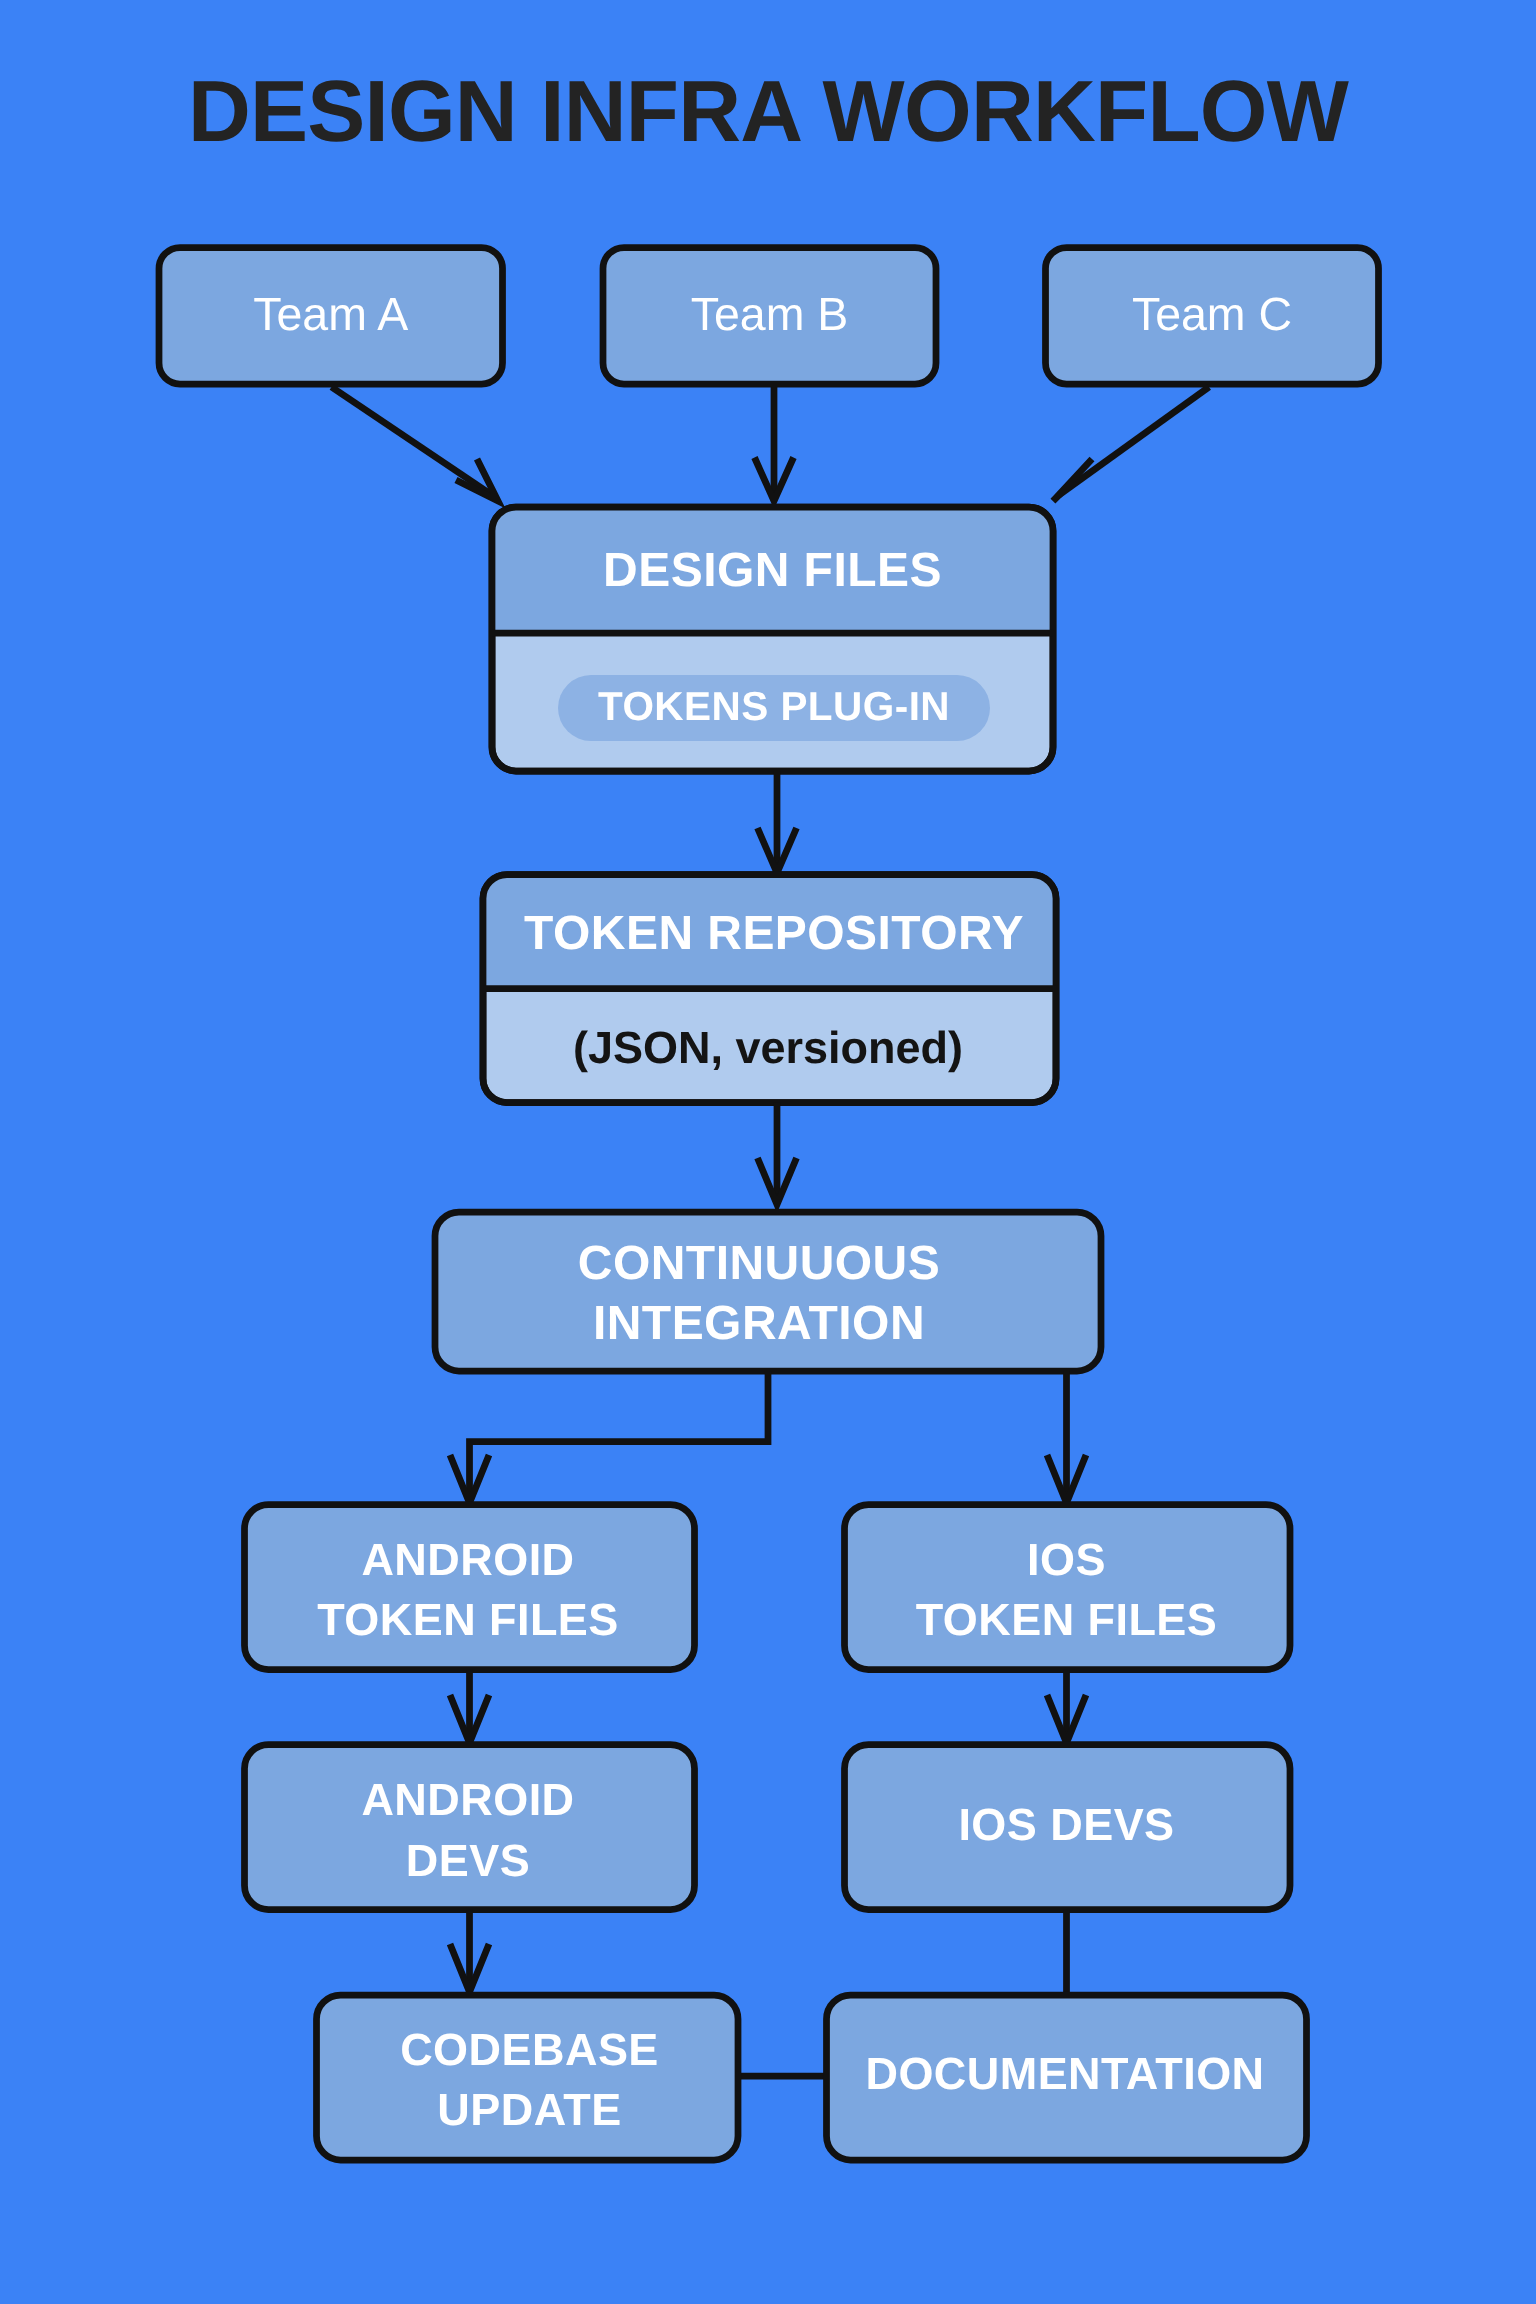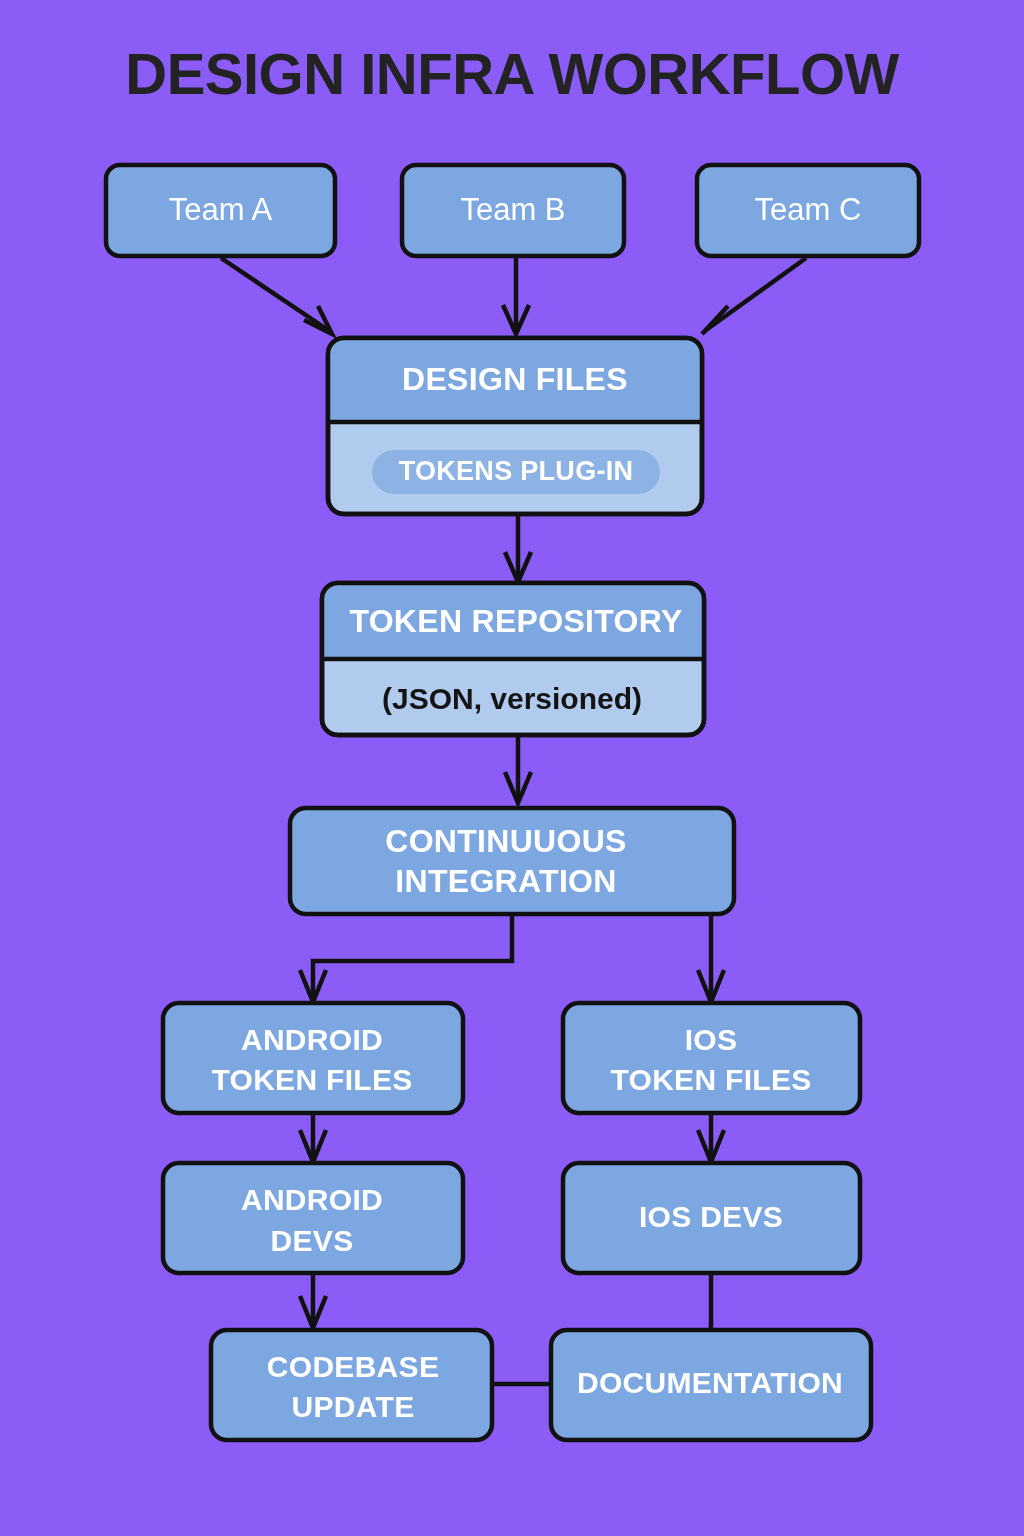--- a/index.html
+++ b/index.html
@@ -12,21 +12,21 @@
     width: 1024px;
     height: 1536px;
     overflow: hidden;
     font-family: "Liberation Sans", sans-serif;
     position: relative;
   }
   #diagram-root {
     position: relative;
     width: 1024px;
     height: 1536px;
-    background: #8b5cf6;
+    background: #3b82f6;
   }
   svg#flowchart {
     position: absolute;
     top: 0;
     left: 0;
     width: 1024px;
     height: 1536px;
     display: block;
   }
 

